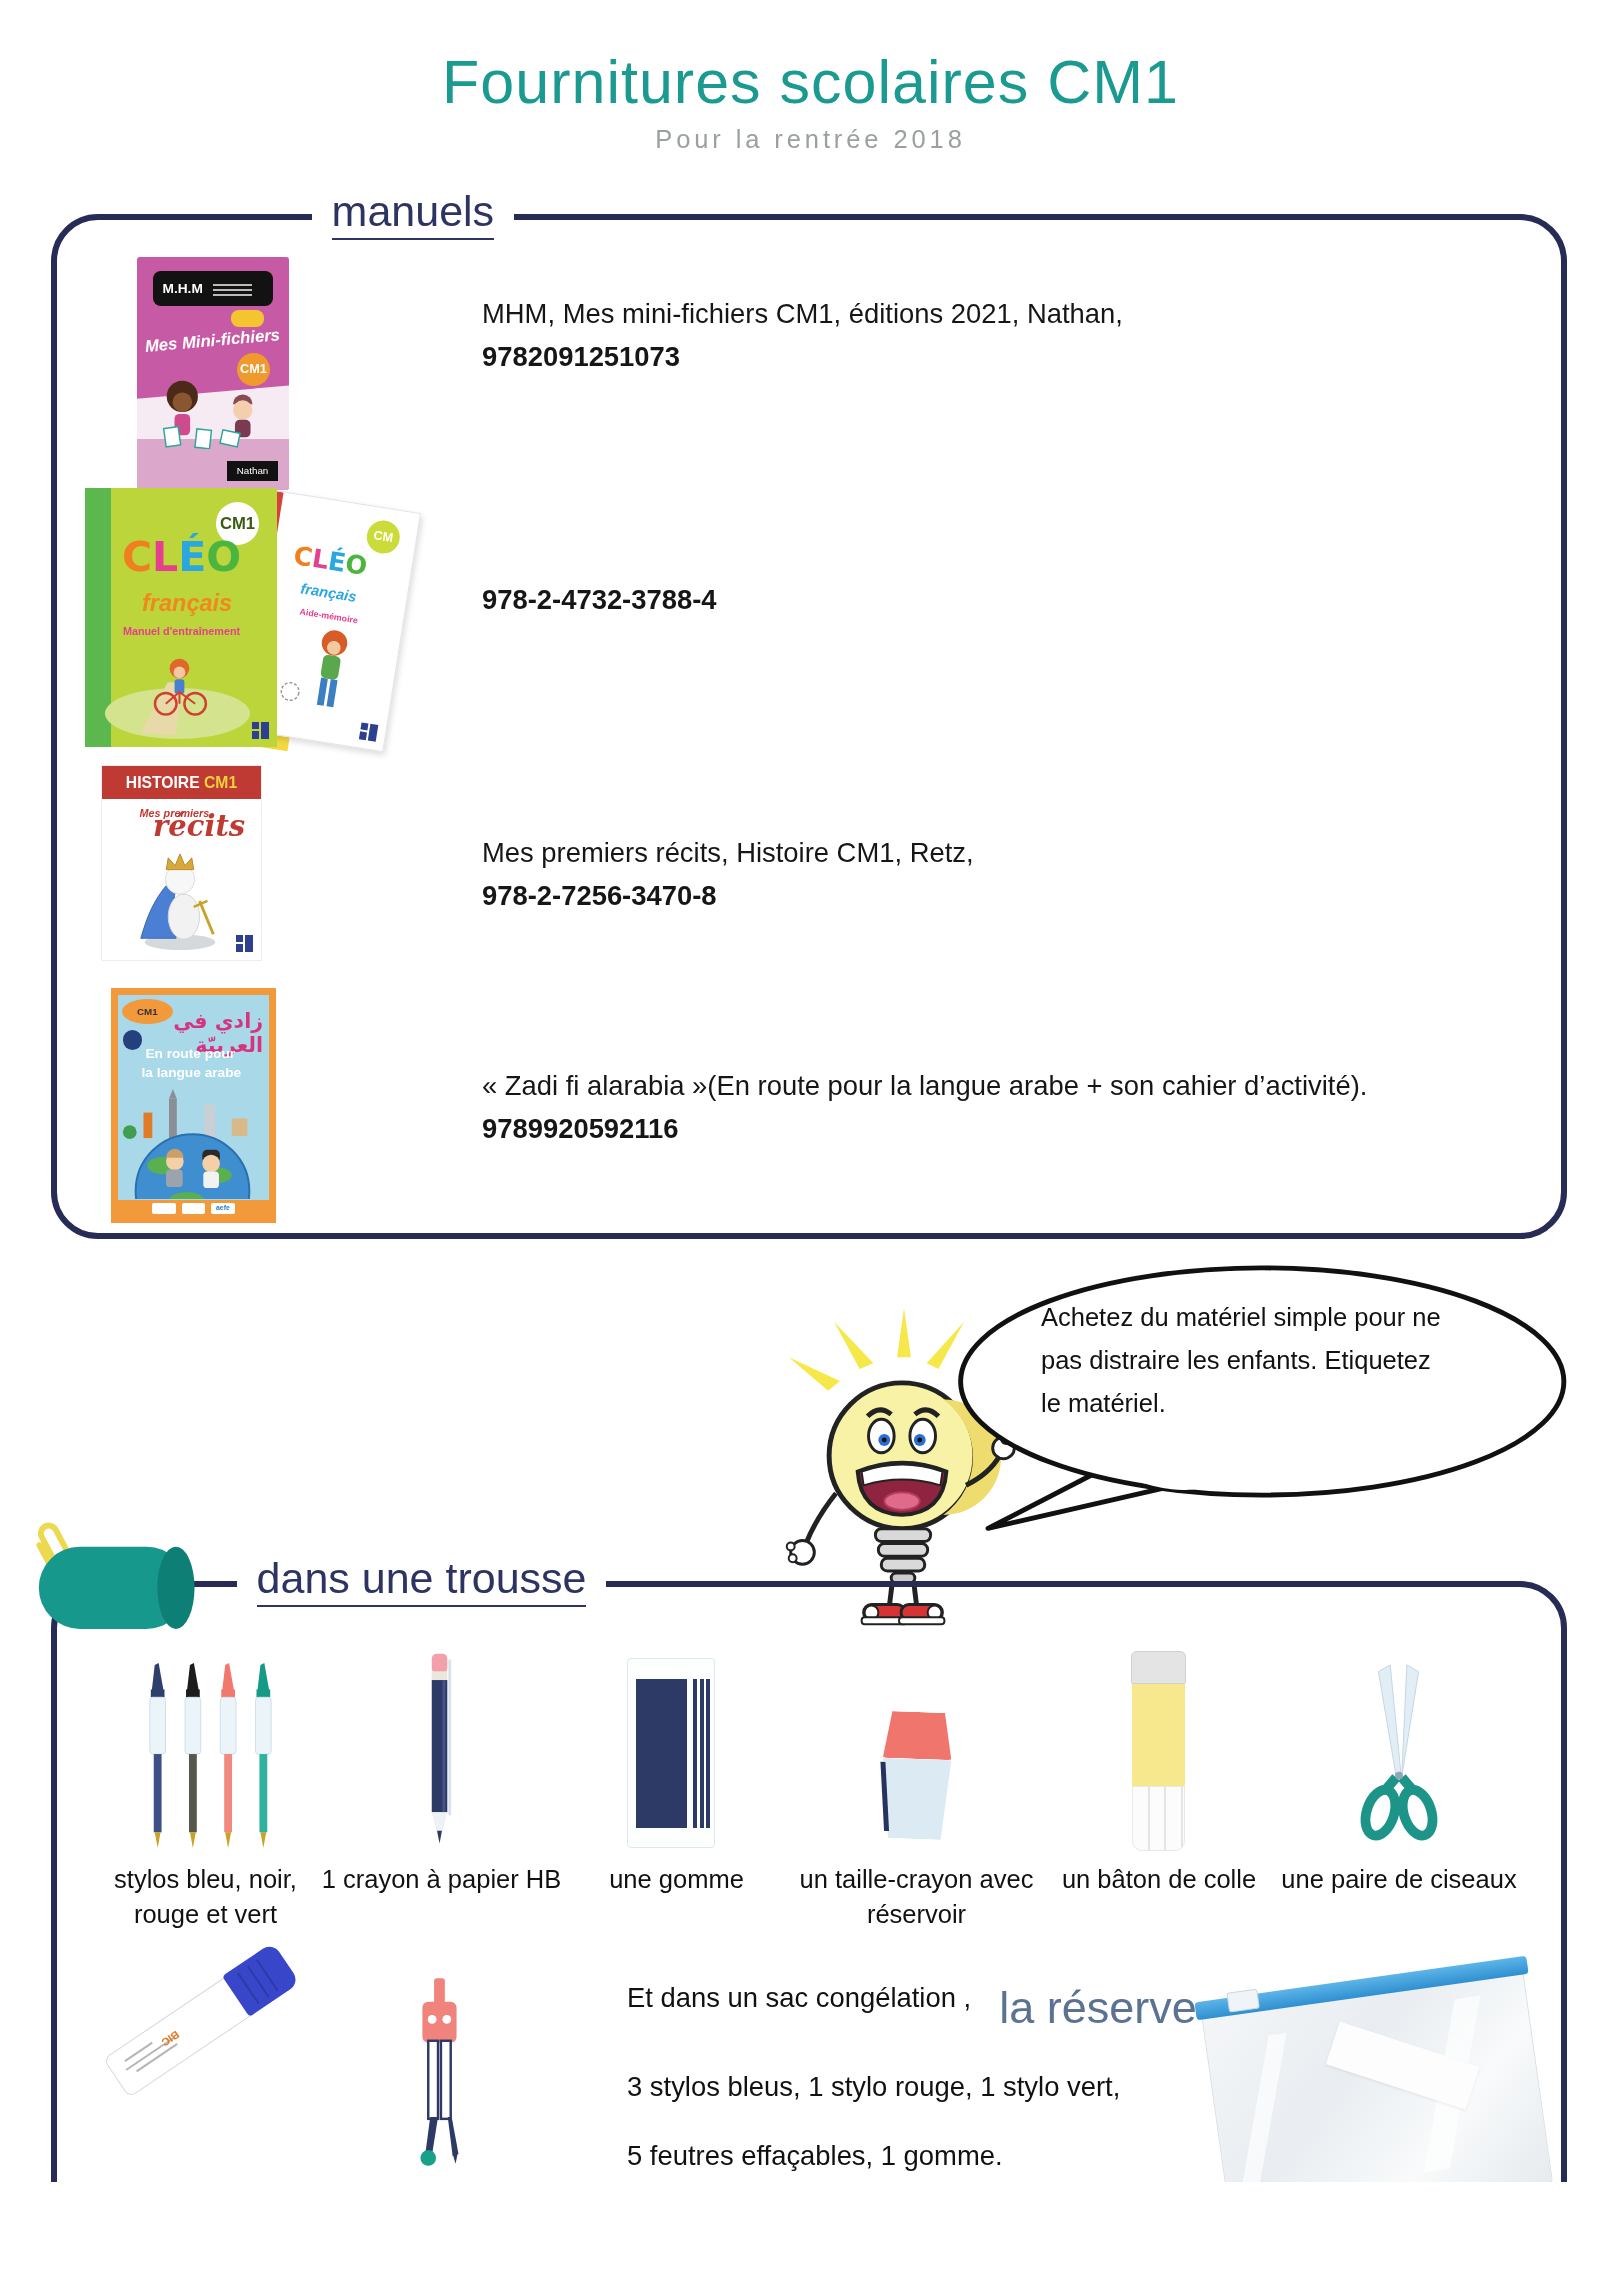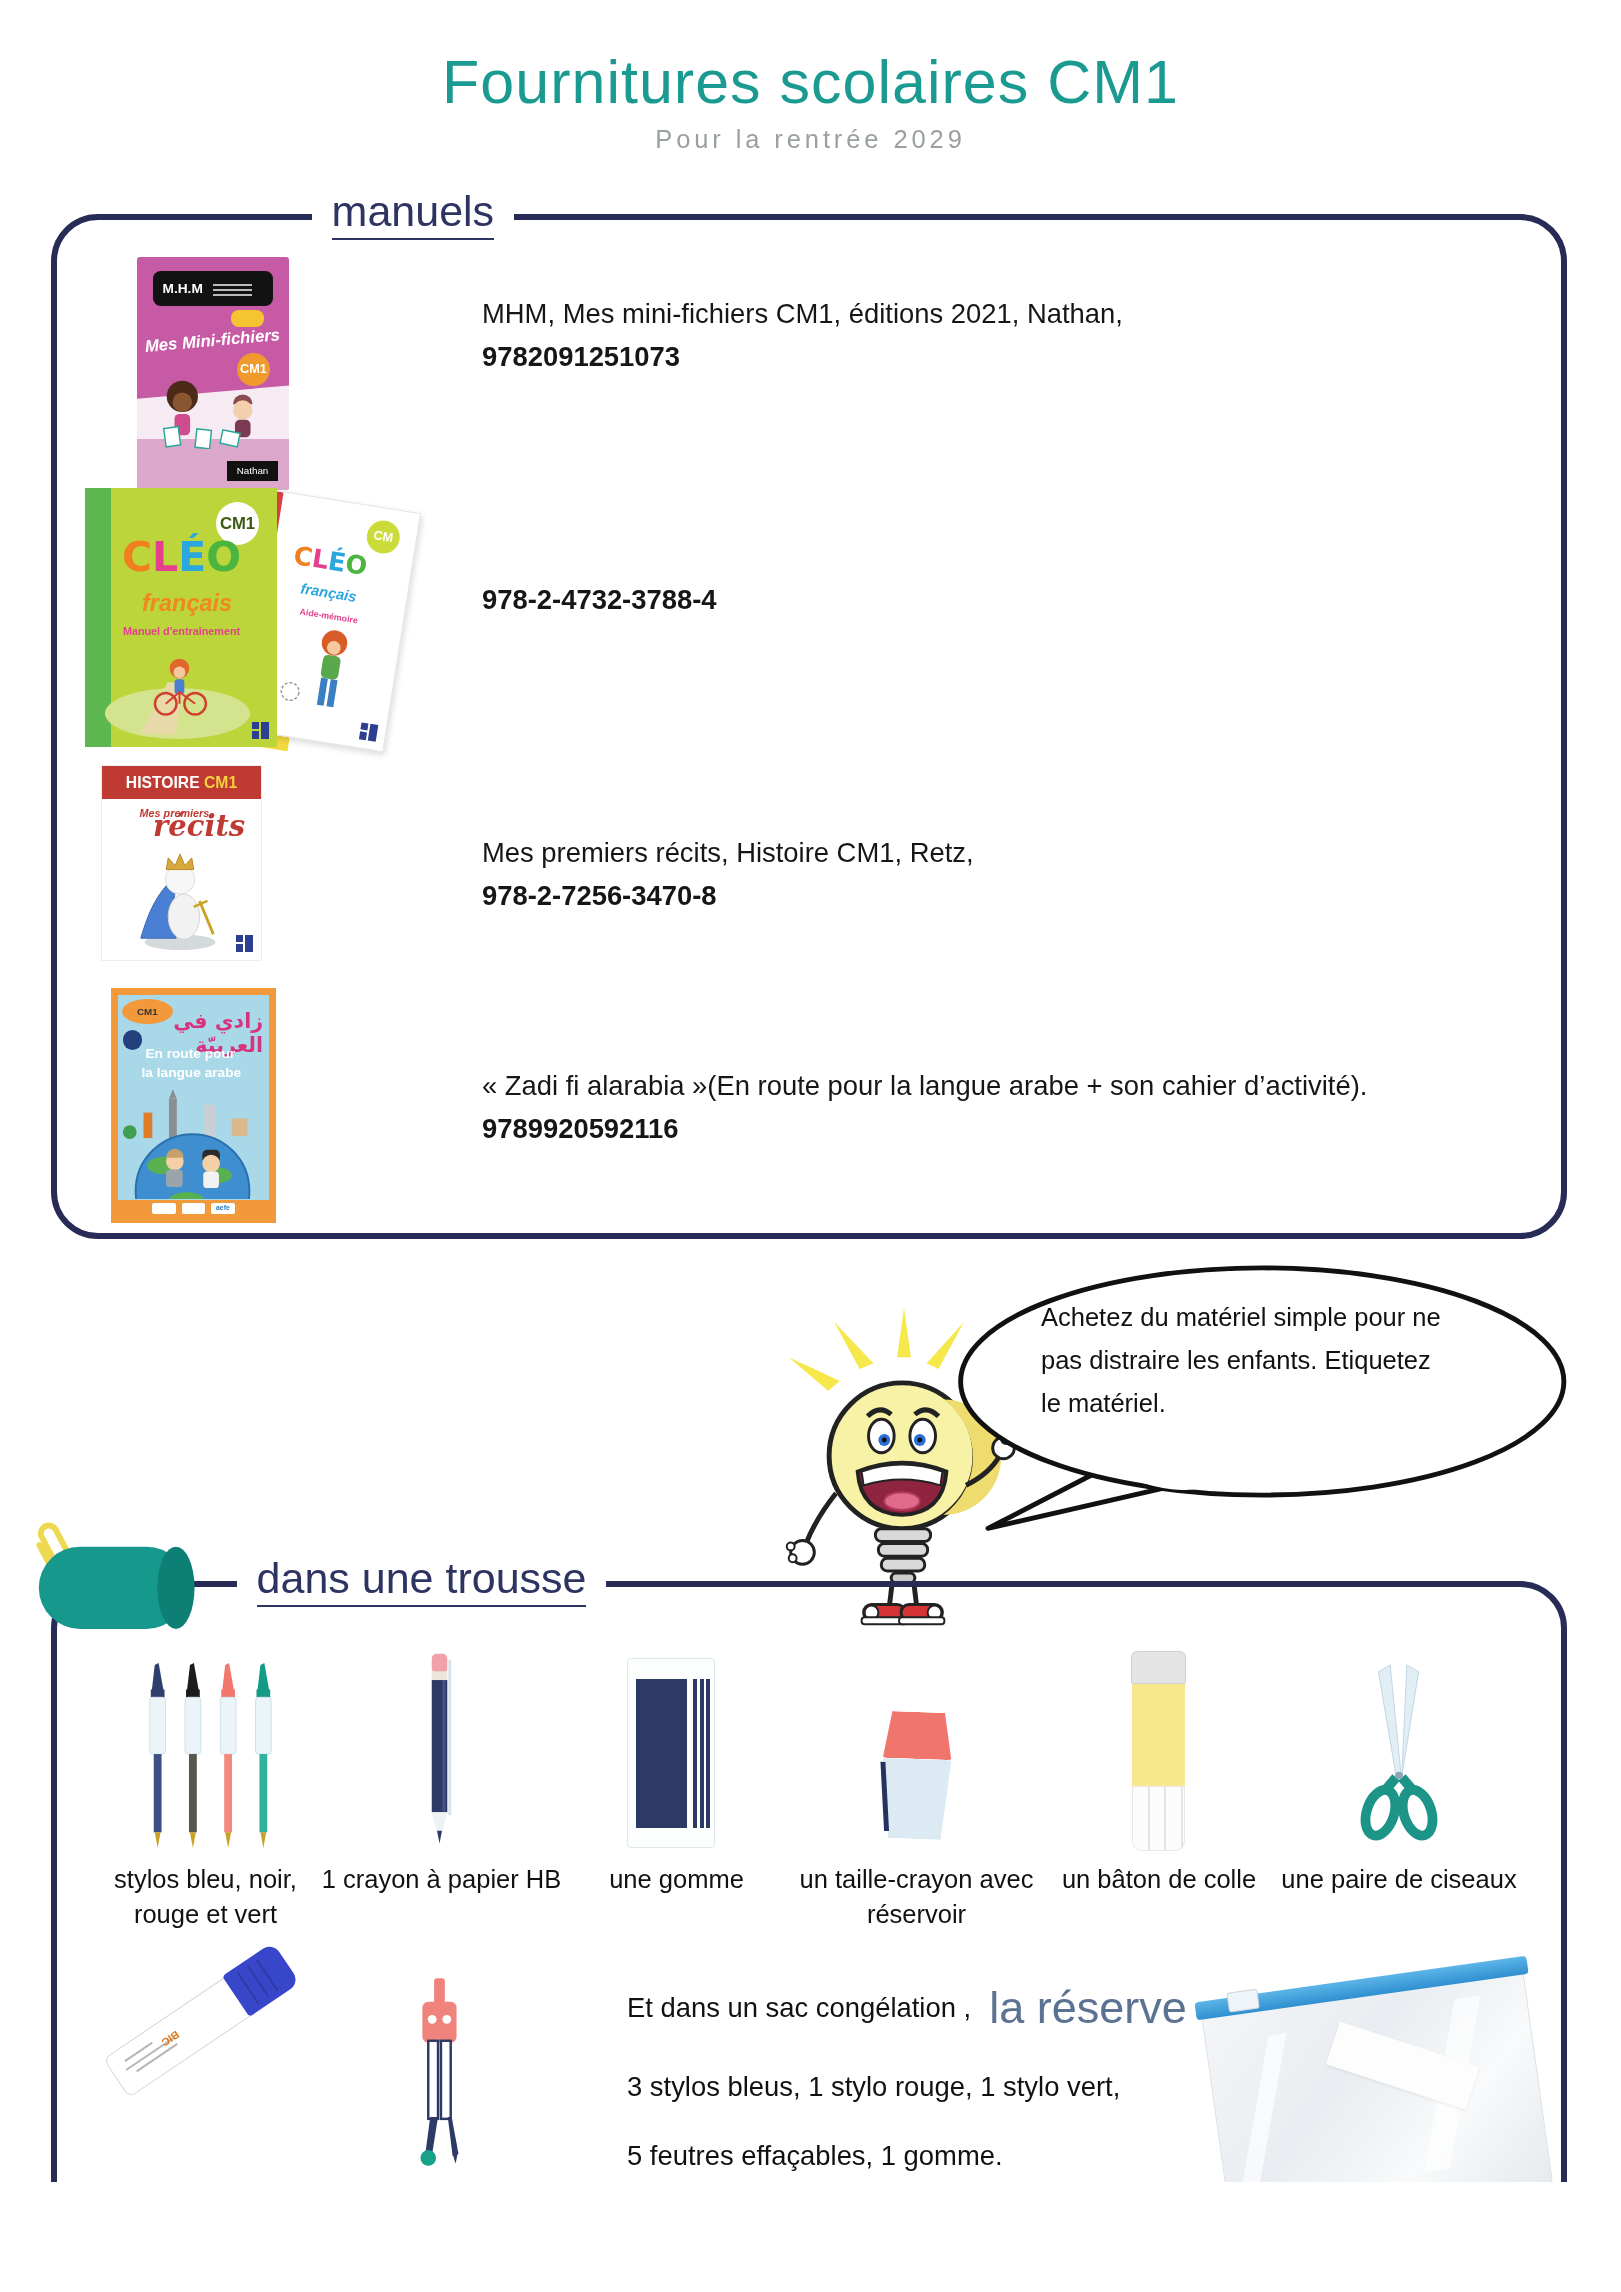--- a/index.html
+++ b/index.html
@@ -131,32 +131,32 @@
     border:1px solid #dbe0e5;border-radius:5.9px;}
   .bag .zip{position:absolute;left:-5.9px;top:-3.9px;width:335px;height:17.6px;border-radius:3.9px;
     background:linear-gradient(#5db5e8,#2f8fd0);}
   .bag .slider{position:absolute;left:27.4px;top:-8.8px;width:29px;height:17.6px;background:#eef4f8;
     border:1px solid #ccd6dd;border-radius:2.9px;}
   .bag .lab{position:absolute;left:118px;top:65px;width:147px;height:45px;background:#fdfdfd;
     transform:rotate(26deg);box-shadow:0 1px 2.9px rgba(0,0,0,.08);}
   .bag .hl{position:absolute;background:rgba(255,255,255,.65);transform:skewX(-18deg);}
 
   .reserve{left:627px;top:1982px;width:588px;}
-  .reserve .head{display:flex;align-items:center;gap:18px;}
+  .reserve .head{display:flex;align-items:flex-start;gap:28px;}
   .reserve .intro{font-size:27.4px;color:#111;}
   .reserve .rtitle{font-size:45px;color:#5b7292;}
   .reserve .line{font-size:27.4px;color:#111;margin-top:37px;}
 </style>
 </head>
 <body>
 
 <div class="page">
 
   <div class="title">Fournitures scolaires CM1</div>
-  <div class="subtitle">Pour la rentrée 2029</div>
+  <div class="subtitle">Pour la rentrée 2018</div>
 
   <div class="big-box box-manuels"></div>
   <div class="section-label label-manuels"><span>manuels</span></div>
 
   <div class="abs mhm">
     <div class="bot"></div>
     <div class="table"></div>
     <svg class="abs" style="left:7.8px;top:116px;" width="137" height="76" viewBox="0 0 140 78">
       <circle cx="38" cy="24" r="16" fill="#4c2a18"></circle>
         <circle cx="38" cy="30" r="10" fill="#8a5632"></circle>

